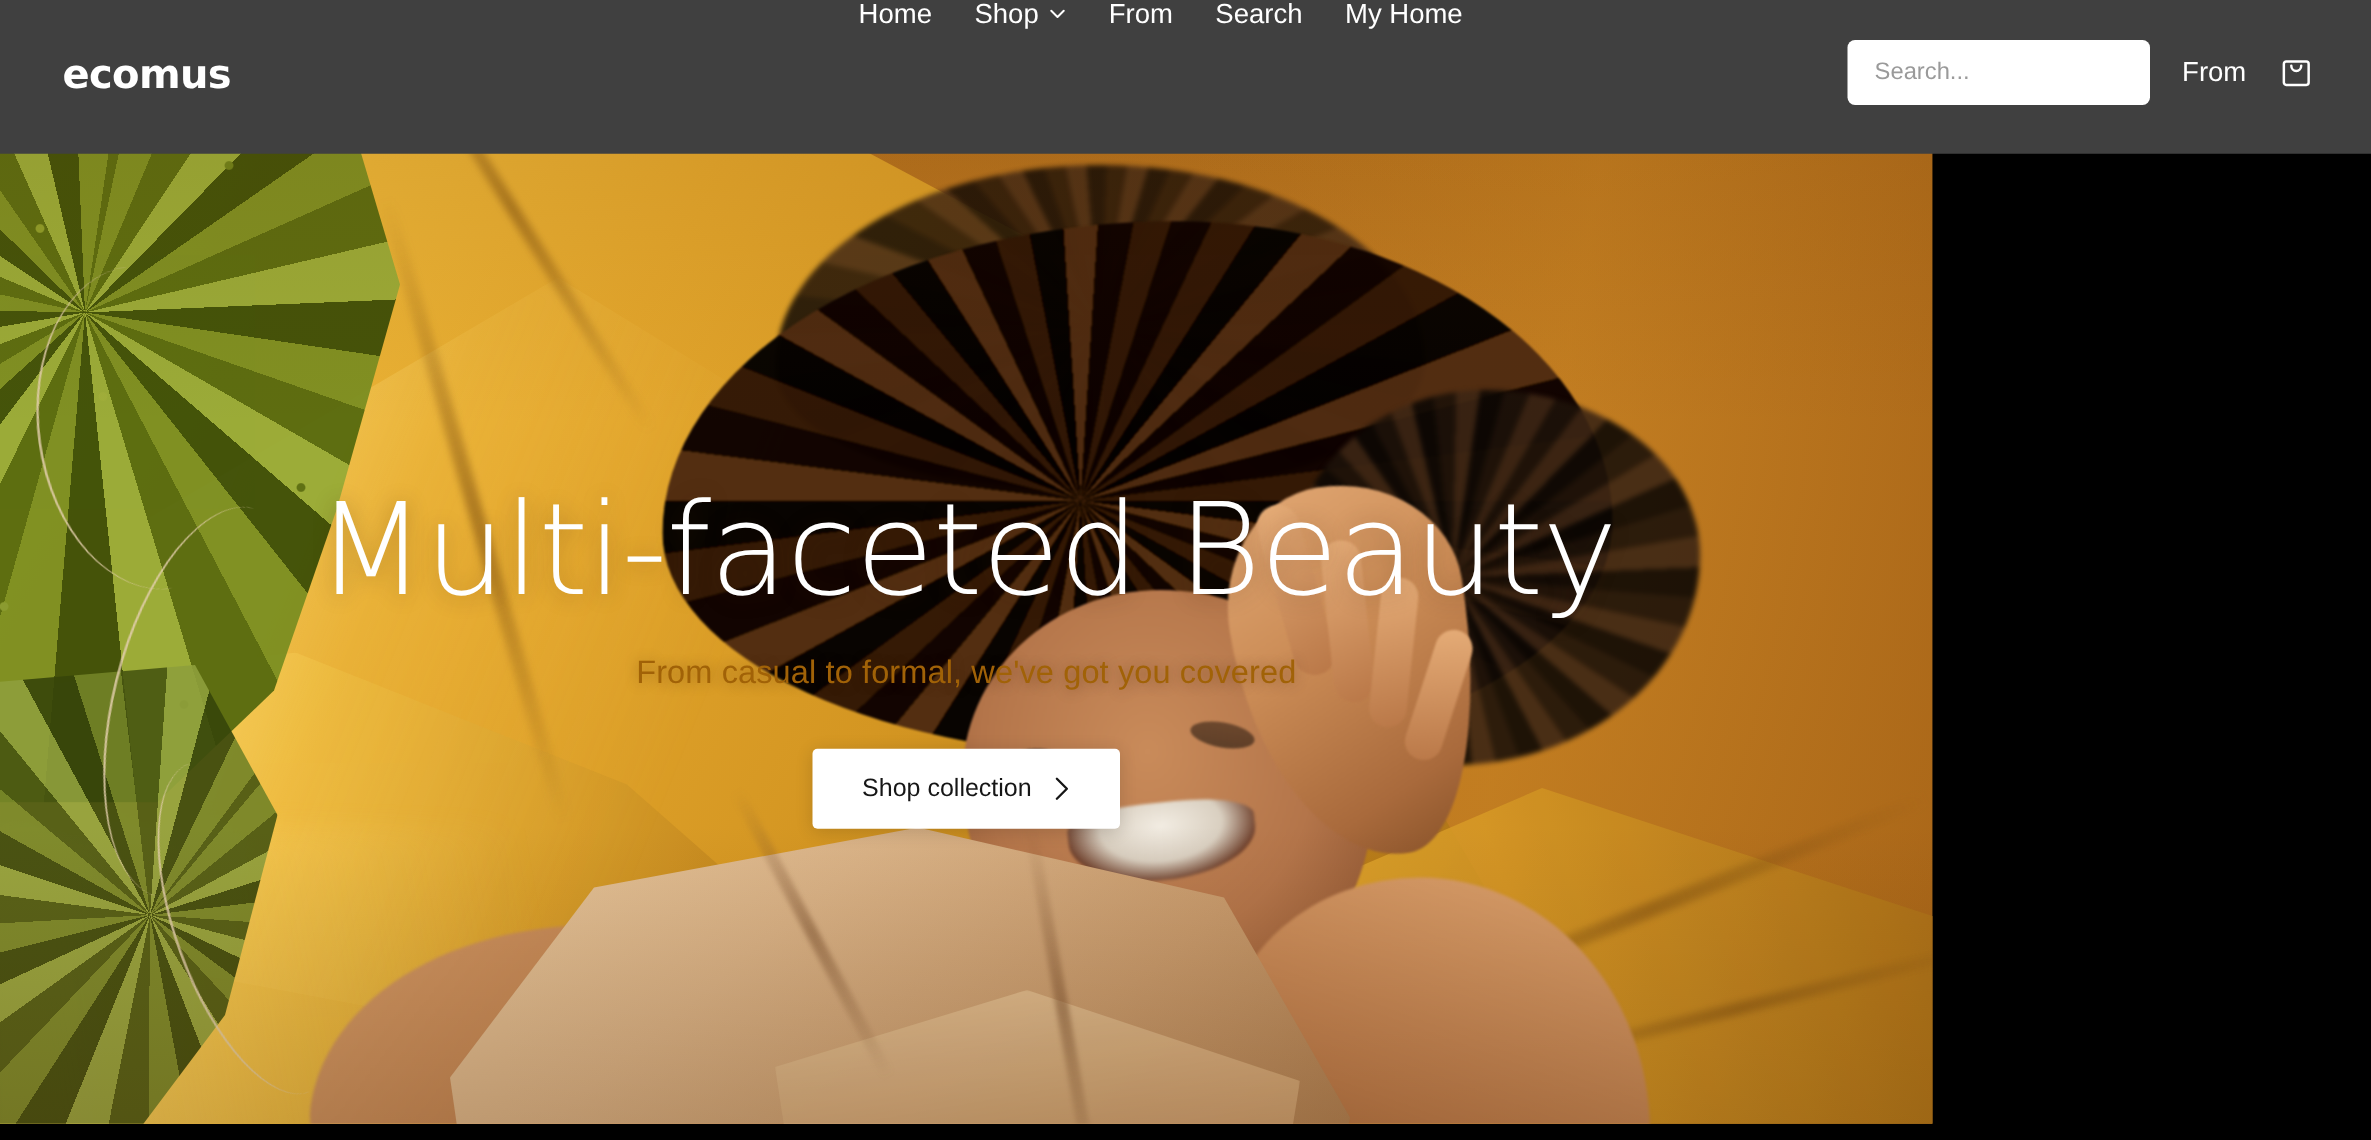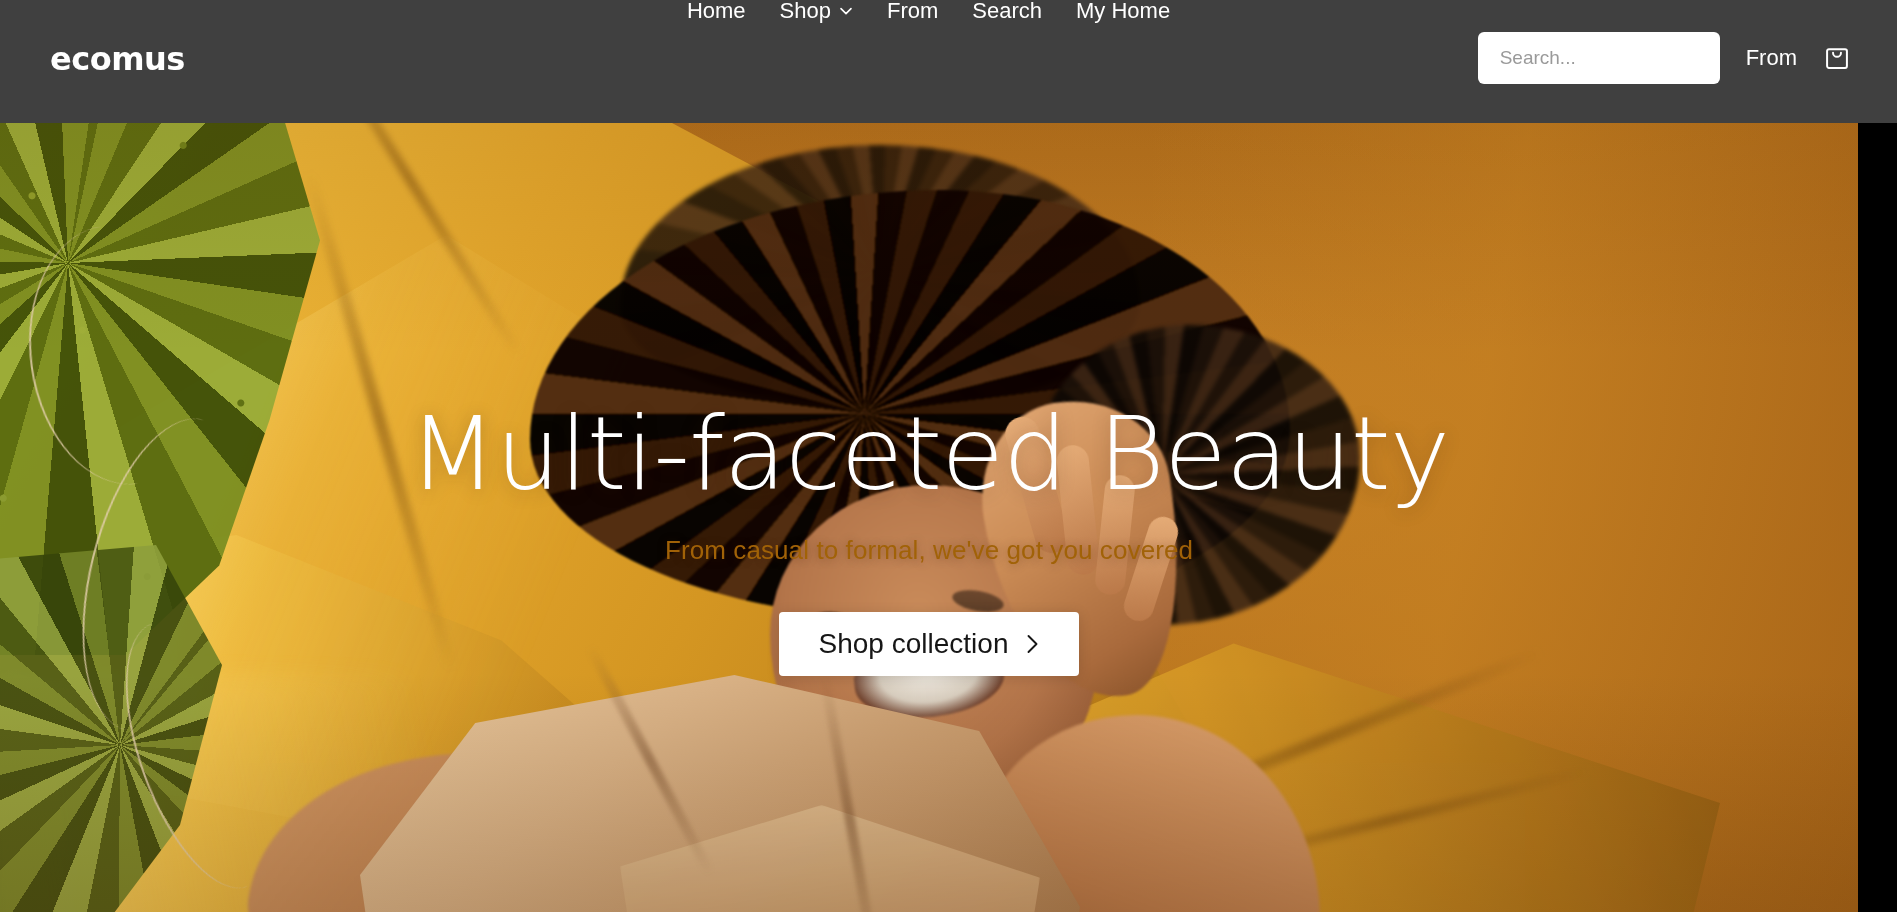--- a/index.html
+++ b/index.html
@@ -61,22 +61,22 @@
   }
   .search-box::placeholder { color:#9a9a9a; }
   .login-link {
     color:#ffffff; font-size:22px; line-height:1; cursor:pointer;
     white-space:nowrap;
   }
   .cart-icon { width:28px; height:28px; cursor:pointer; display:block; }
 
   
   .hero {
-    position:absolute; top:115px; left:0;
-    width:1858px; height:797px;
+    position:absolute; top:102px; left:0;
+    width:1546px; height:797px;
     overflow:hidden;
   }
   .hero-photo { position:absolute; inset:0; }
 
   
   .bg-base{
     position:absolute; inset:0;
     background:
       radial-gradient(150% 110% at 62% 42%, #c88326 0%, #b5711d 38%, #9e5d15 68%, #7d470f 100%);
   }
@@ -294,21 +294,21 @@
   .hero-btn{
     margin-top:46px;
     pointer-events:auto;
     display:inline-flex; align-items:center; gap:18px;
     background:#ffffff;
     color:#161616;
     border:none;
     border-radius:4px;
     padding:0 40px;
     height:64px;
-    font-size:28px;
+    font-size:20px;
     font-family:"Liberation Sans", sans-serif;
     cursor:pointer;
     box-shadow:0 2px 14px rgba(0,0,0,.14);
     white-space:nowrap;
   }
   .chev-right{ width:13px; height:20px; display:block; }
 </style>
 </head>
 <body>
 

